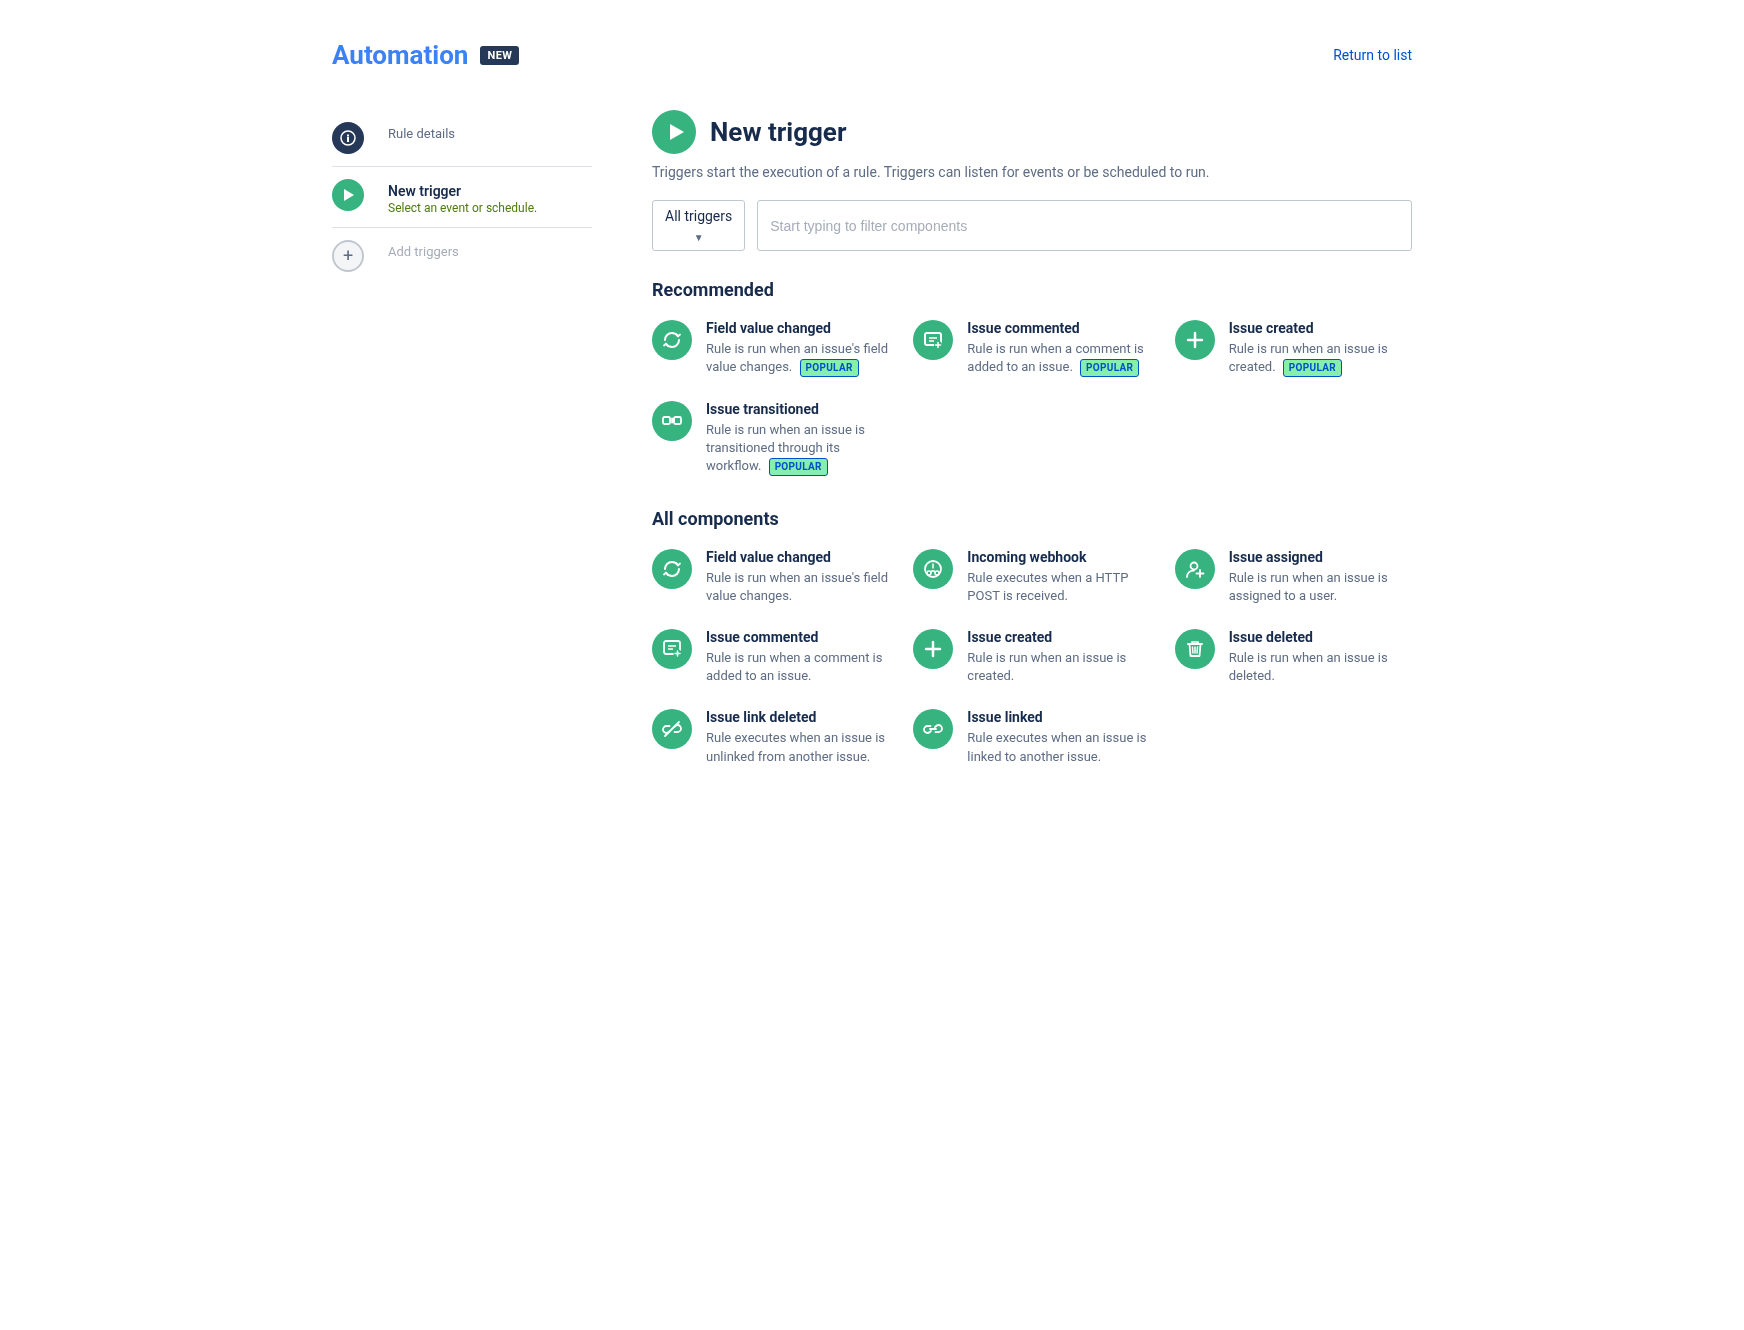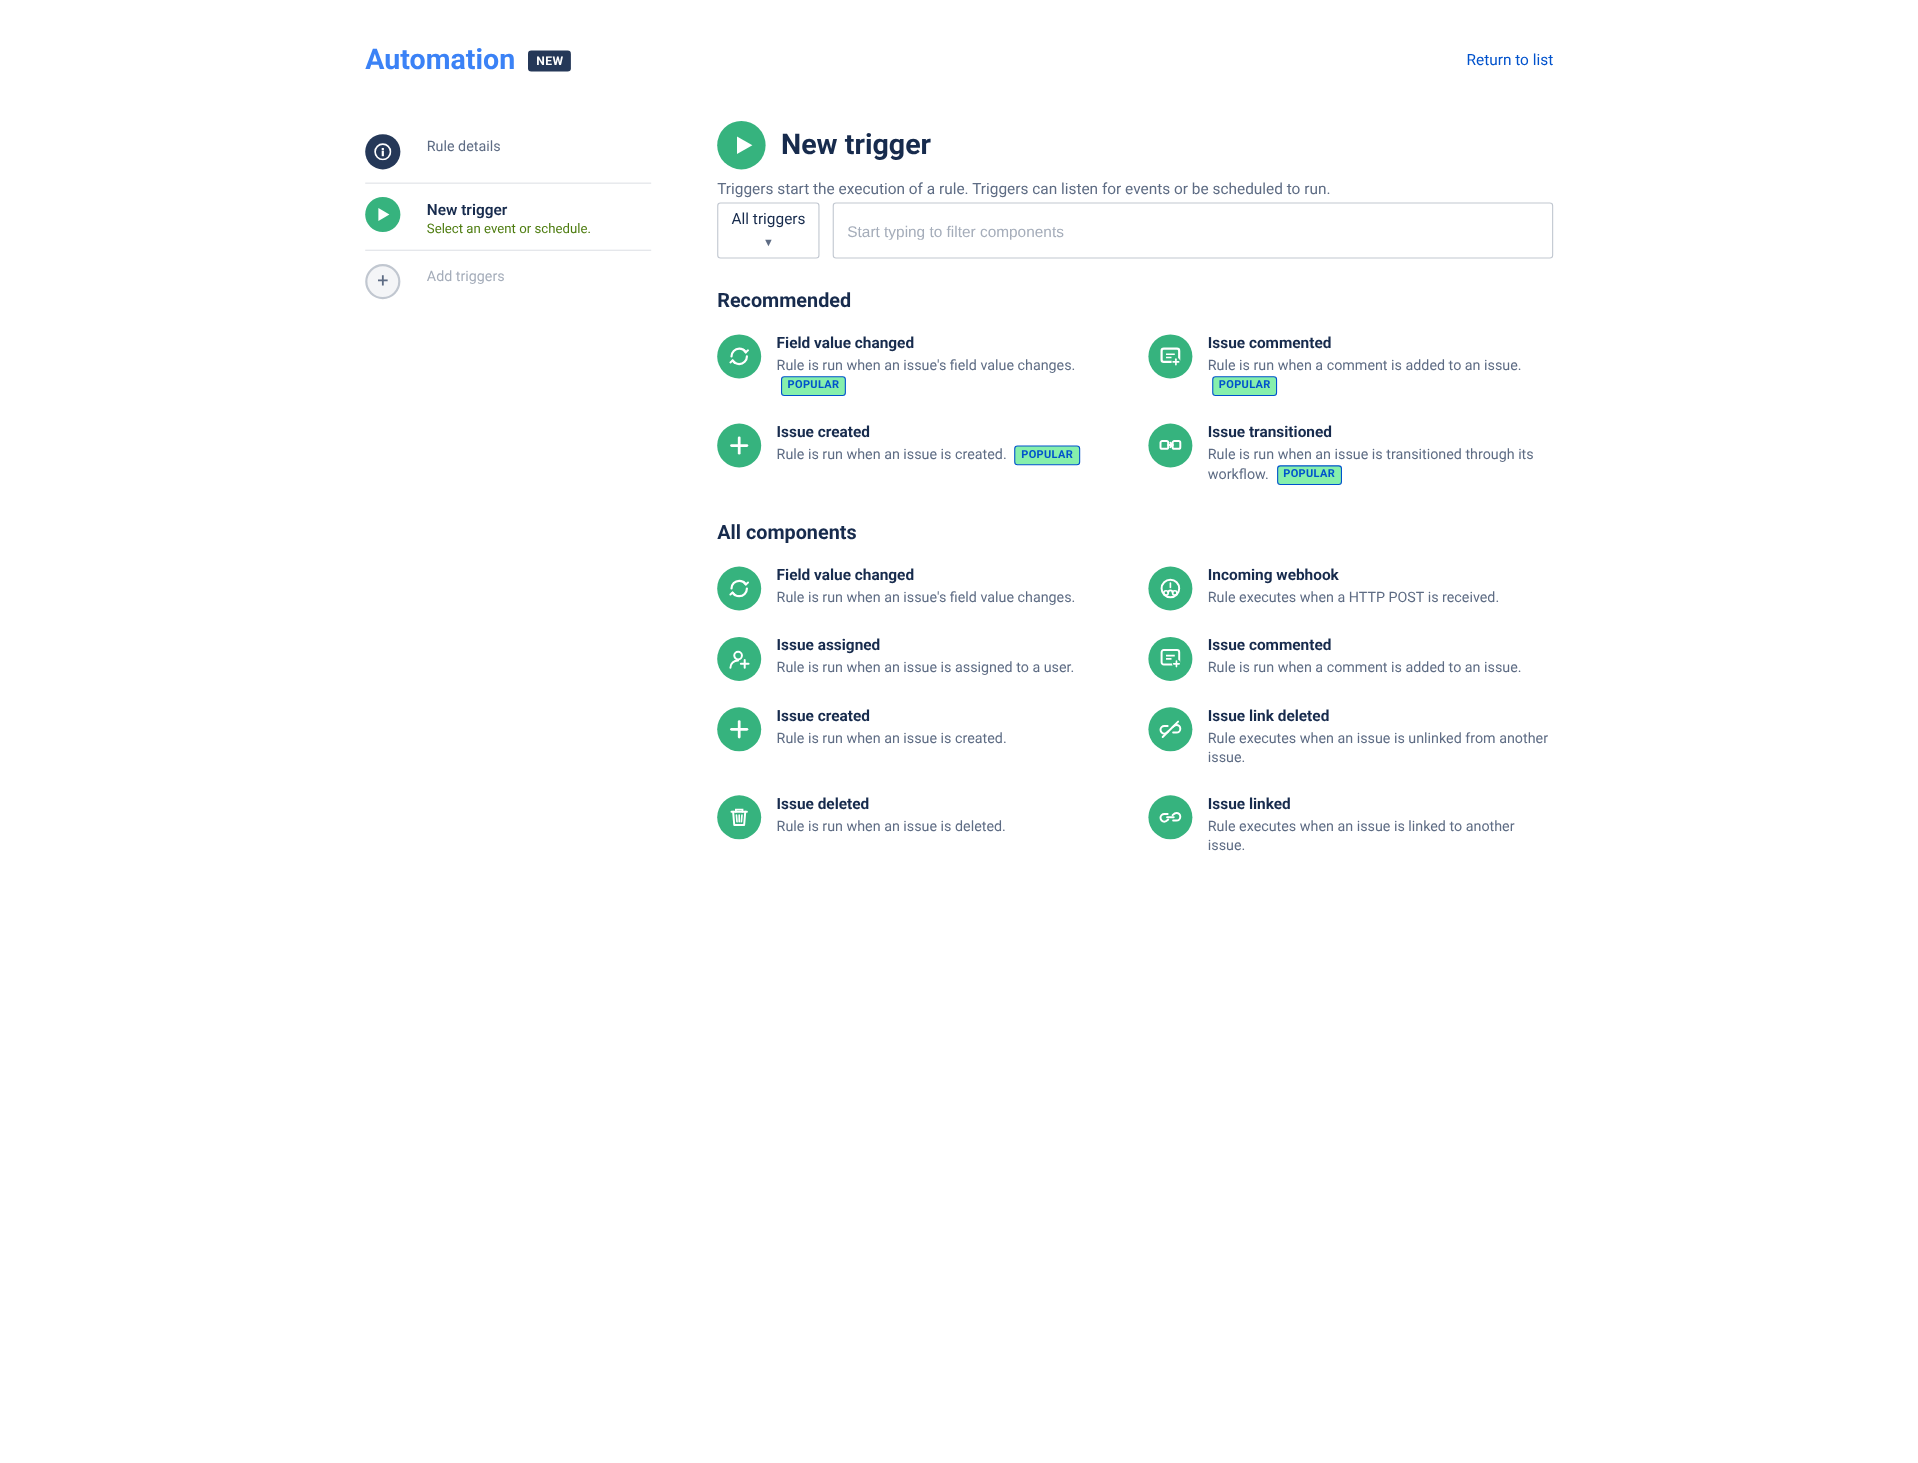--- a/index.html
+++ b/index.html
@@ -140,21 +140,21 @@
       margin-left: 3px;
     }
     .trigger-title {
       font-size: 26px;
       font-weight: 700;
       color: #172b4d;
     }
     .trigger-desc {
       font-size: 14px;
       color: #5e6c84;
-      margin-bottom: 4px;
+      margin-bottom: 20px;
     }
 
     
     .filter-row {
       display: flex;
       gap: 12px;
       margin-bottom: 28px;
     }
     .filter-select {
       display: flex;
@@ -188,21 +188,21 @@
     .section-title {
       font-size: 18px;
       font-weight: 700;
       color: #172b4d;
       margin-bottom: 20px;
     }
 
     
     .components-grid {
       display: grid;
-      grid-template-columns: 1fr 1fr;
+      grid-template-columns: 1fr 1fr 1fr;
       gap: 24px;
       margin-bottom: 32px;
     }
     .component-item {
       display: flex;
       align-items: flex-start;
       gap: 14px;
       cursor: pointer;
     }
     .component-icon {
@@ -483,53 +483,53 @@
             </div>
             <div class="component-info">
               <div class="component-name">Issue created</div>
               <div class="component-desc">Rule is run when an issue is created.</div>
             </div>
           </div>
 
           <div class="component-item">
             <div class="component-icon">
               <svg width="22" height="22" viewBox="0 0 22 22" fill="none">
-                <path d="M9 13 C9 13 7 15 5.5 15 C3.57 15 2 13.43 2 11.5 C2 9.57 3.57 8 5.5 8 L8.5 8" stroke="white" stroke-width="1.8" stroke-linecap="round" fill="none"></path>
-                <path d="M13 9 C13 9 15 7 16.5 7 C18.43 7 20 8.57 20 10.5 C20 12.43 18.43 14 16.5 14 L13.5 14" stroke="white" stroke-width="1.8" stroke-linecap="round" fill="none"></path>
-                <line x1="4" y1="18" x2="18" y2="4" stroke="white" stroke-width="1.8" stroke-linecap="round"></line>
-              </svg>
-            </div>
-            <div class="component-info">
-              <div class="component-name">Issue link deleted</div>
-              <div class="component-desc">Rule executes when an issue is unlinked from another issue.</div>
-            </div>
-          </div>
-
-          <div class="component-item">
-            <div class="component-icon">
-              <svg width="22" height="22" viewBox="0 0 22 22" fill="none">
                 <polyline points="4,6 18,6" stroke="white" stroke-width="1.8" stroke-linecap="round"></polyline>
                 <path d="M8 6 L8 4 L14 4 L14 6" stroke="white" stroke-width="1.6" fill="none" stroke-linecap="round"></path>
                 <path d="M5.5 6 L6.5 18 L15.5 18 L16.5 6" stroke="white" stroke-width="1.8" fill="none" stroke-linecap="round" stroke-linejoin="round"></path>
                 <line x1="11" y1="9" x2="11" y2="15" stroke="white" stroke-width="1.5" stroke-linecap="round"></line>
                 <line x1="8.5" y1="9" x2="9" y2="15" stroke="white" stroke-width="1.5" stroke-linecap="round"></line>
                 <line x1="13.5" y1="9" x2="13" y2="15" stroke="white" stroke-width="1.5" stroke-linecap="round"></line>
               </svg>
             </div>
             <div class="component-info">
               <div class="component-name">Issue deleted</div>
               <div class="component-desc">Rule is run when an issue is deleted.</div>
             </div>
           </div>
 
           <div class="component-item">
             <div class="component-icon">
               <svg width="22" height="22" viewBox="0 0 22 22" fill="none">
                 <path d="M9 13 C9 13 7 15 5.5 15 C3.57 15 2 13.43 2 11.5 C2 9.57 3.57 8 5.5 8 L8.5 8" stroke="white" stroke-width="1.8" stroke-linecap="round" fill="none"></path>
                 <path d="M13 9 C13 9 15 7 16.5 7 C18.43 7 20 8.57 20 10.5 C20 12.43 18.43 14 16.5 14 L13.5 14" stroke="white" stroke-width="1.8" stroke-linecap="round" fill="none"></path>
+                <line x1="4" y1="18" x2="18" y2="4" stroke="white" stroke-width="1.8" stroke-linecap="round"></line>
+              </svg>
+            </div>
+            <div class="component-info">
+              <div class="component-name">Issue link deleted</div>
+              <div class="component-desc">Rule executes when an issue is unlinked from another issue.</div>
+            </div>
+          </div>
+
+          <div class="component-item">
+            <div class="component-icon">
+              <svg width="22" height="22" viewBox="0 0 22 22" fill="none">
+                <path d="M9 13 C9 13 7 15 5.5 15 C3.57 15 2 13.43 2 11.5 C2 9.57 3.57 8 5.5 8 L8.5 8" stroke="white" stroke-width="1.8" stroke-linecap="round" fill="none"></path>
+                <path d="M13 9 C13 9 15 7 16.5 7 C18.43 7 20 8.57 20 10.5 C20 12.43 18.43 14 16.5 14 L13.5 14" stroke="white" stroke-width="1.8" stroke-linecap="round" fill="none"></path>
                 <line x1="8" y1="11" x2="14" y2="11" stroke="white" stroke-width="1.8" stroke-linecap="round"></line>
               </svg>
             </div>
             <div class="component-info">
               <div class="component-name">Issue linked</div>
               <div class="component-desc">Rule executes when an issue is linked to another issue.</div>
             </div>
           </div>
 
         </div>

